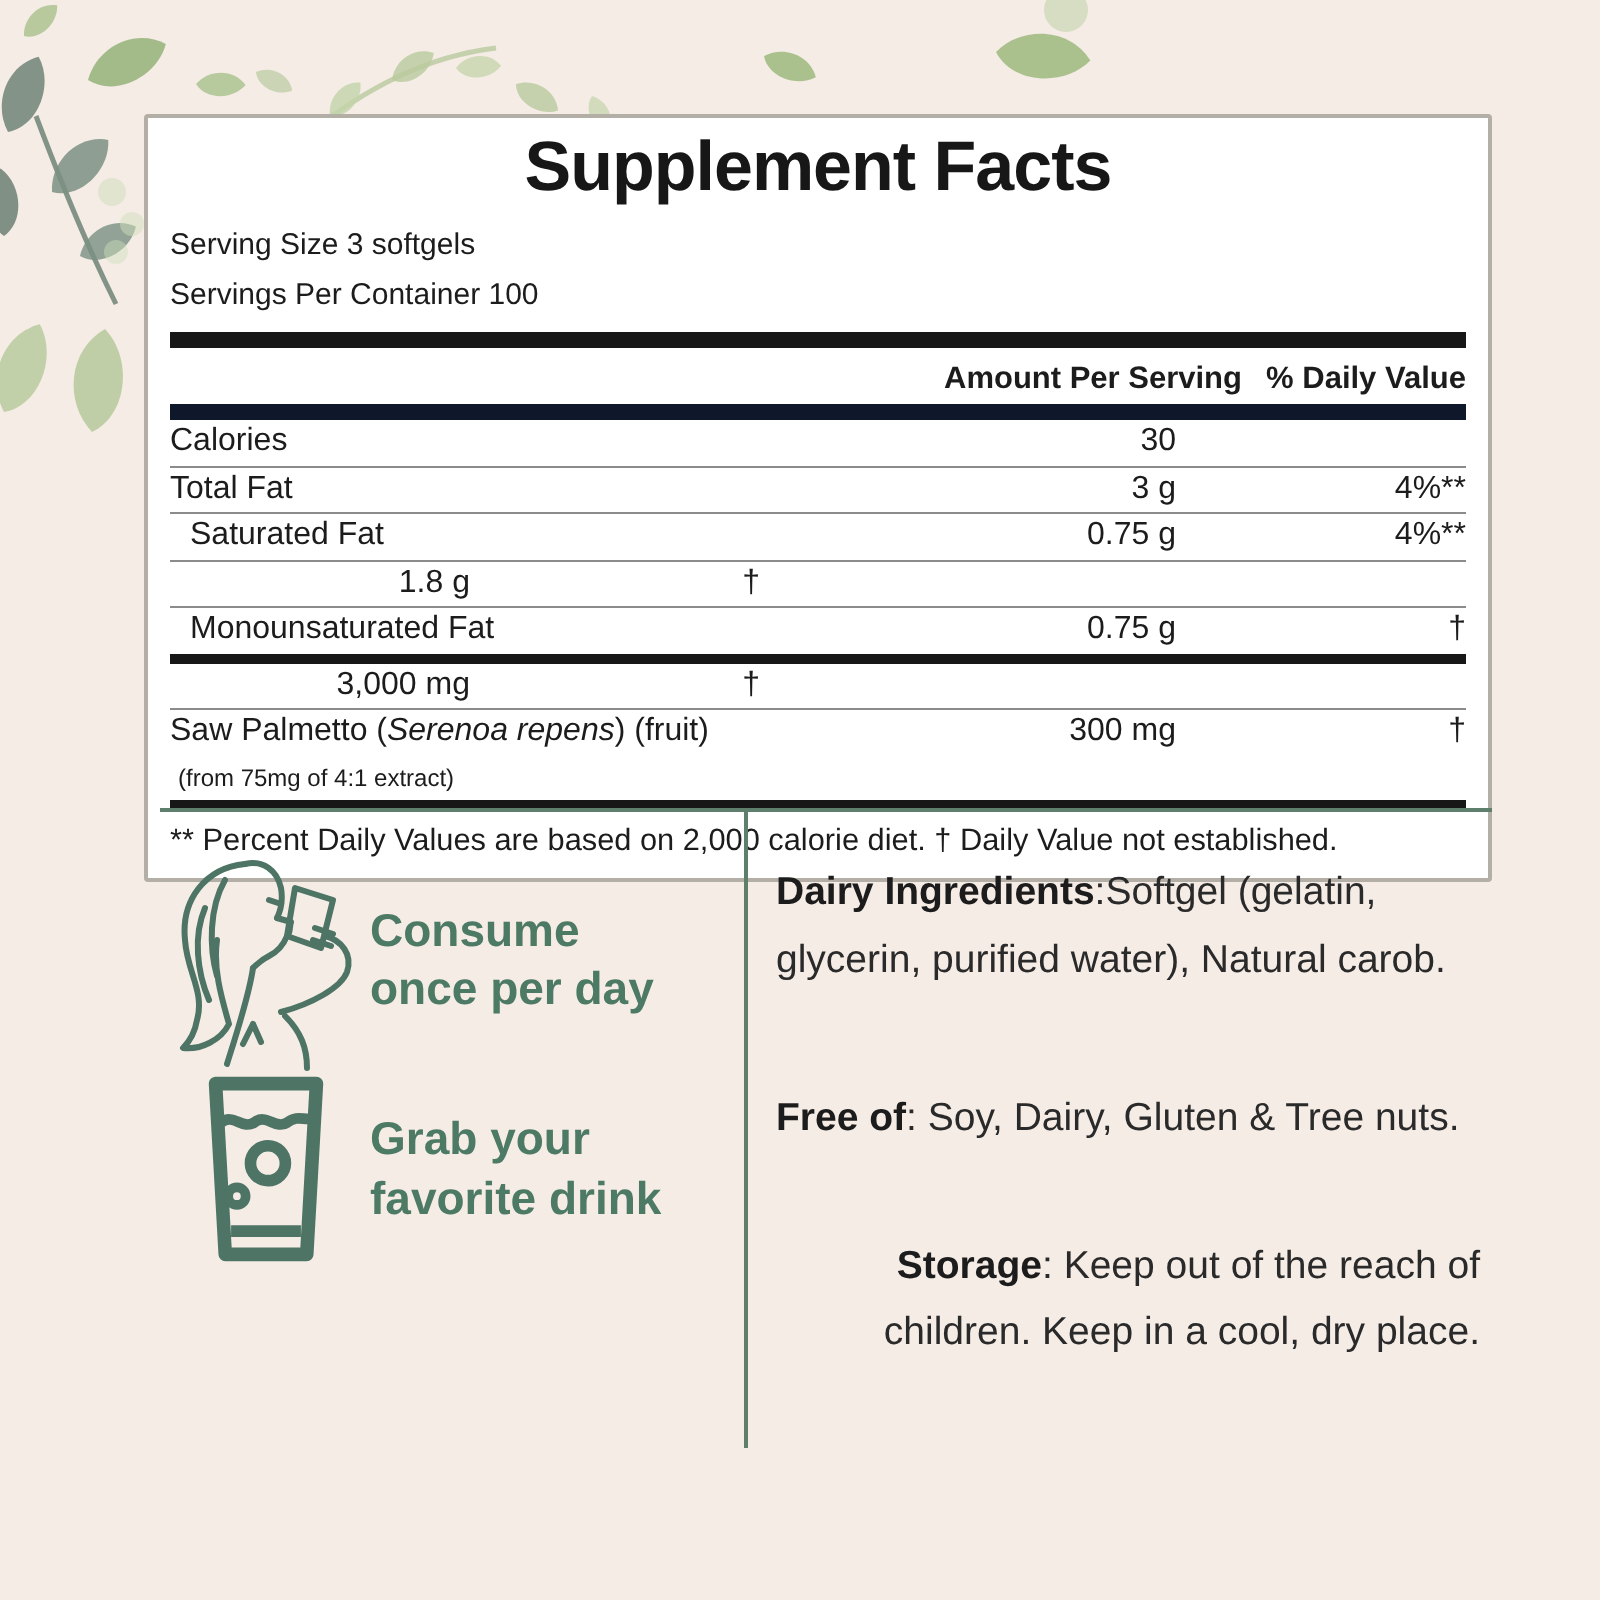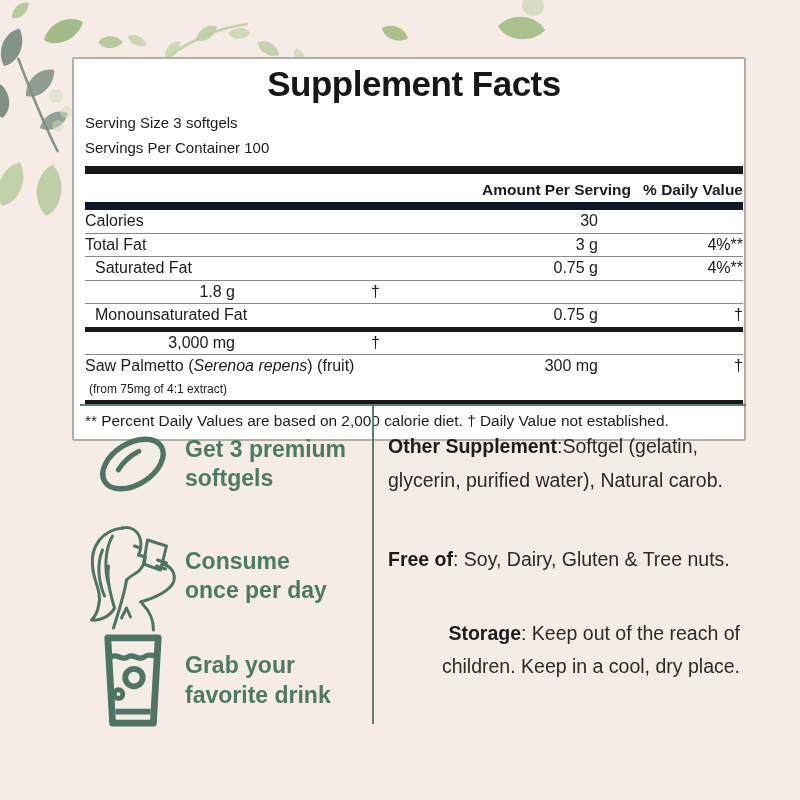--- a/index.html
+++ b/index.html
@@ -8,21 +8,21 @@
     background:#f5ece6;
     font-family:"Liberation Sans", sans-serif;
     color:#1c1c1c;
   }
   .leaves{position:absolute;top:0;left:0;pointer-events:none;}
 
   
   .facts-panel{
     position:absolute;left:72px;top:57px;width:674px;box-sizing:border-box;
     background:#ffffff;border:2px solid #b3aea6;border-radius:2px;
-    padding:0 1px 0 11px;z-index:2;
+    padding:0 11px 0 11px;z-index:2;
   }
   .facts-title{
     text-align:center;font-size:35px;font-weight:bold;letter-spacing:-0.5px;
     margin:5px 0 6px 0;color:#171717;
   }
   .serving-line{font-size:15px;line-height:25px;color:#1c1c1c;}
   .bar-thick{height:8px;background:#171717;margin-top:6px;}
   .bar-mid{height:5px;background:#171717;}
   .t-header{
     display:flex;align-items:flex-end;height:25px;font-size:15.5px;font-weight:bold;
@@ -155,30 +155,20 @@
 
   <div class="bar-mid"></div>
 
   <div class="footnote">** Percent Daily Values are based on 2,000 calorie diet. † Daily Value not established.</div>
 </div>
 
 <div class="info">
 
   <div class="info-left">
 
-    <div class="benefit b1">
-      <div class="icon-box">
-        <svg width="88" height="80" viewBox="0 0 90 80">
-          <ellipse class="green-stroke" cx="45" cy="40" rx="34" ry="21" stroke-width="5.5" transform="rotate(-32 45 40)"></ellipse>
-          <path class="green-stroke" d="M30,46 C35,38 43,31 51,27" stroke-width="5" stroke-linecap="round"></path>
-        </svg>
-      </div>
-      <div class="benefit-label">Get 3 premium
-softgels</div>
-    </div>
 
     <div class="benefit">
       <div class="icon-box">
         <svg width="106" height="112" viewBox="0 0 104 112">
           <g class="green-stroke" stroke-width="3" stroke-linecap="round" stroke-linejoin="round">
 
             <path d="M42,8 C22,10 10,26 12,46 C13,62 22,72 18,86 C17,92 14,97 11,100 C20,101 30,96 34,88 C30,74 26,60 28,46"></path>
             <path d="M22,30 C16,44 18,62 24,76"></path>
             <path d="M32,16 C24,30 24,50 28,64"></path>
 
@@ -214,18 +204,18 @@
       </div>
       <div class="benefit-label">Grab your
 favorite drink</div>
     </div>
 
   </div>
 
   <div class="info-divider"></div>
 
   <div class="info-right">
-    <p class="note n1"><b>Other Supplement</b><span>:Softgel (gelatin, glycerin, purified water), Natural carob.</span></p>
+    <p class="note n1"><b>Dairy Ingredients</b><span>:Softgel (gelatin, glycerin, purified water), Natural carob.</span></p>
     <p class="note n2"><b>Free of</b><span>: Soy, Dairy, Gluten &amp; Tree nuts.</span></p>
     <p class="note n3"><b>Storage</b><span>: Keep out of the reach of children. Keep in a cool, dry place.</span></p>
   </div>
 
 </div>
 
 </body></html>

